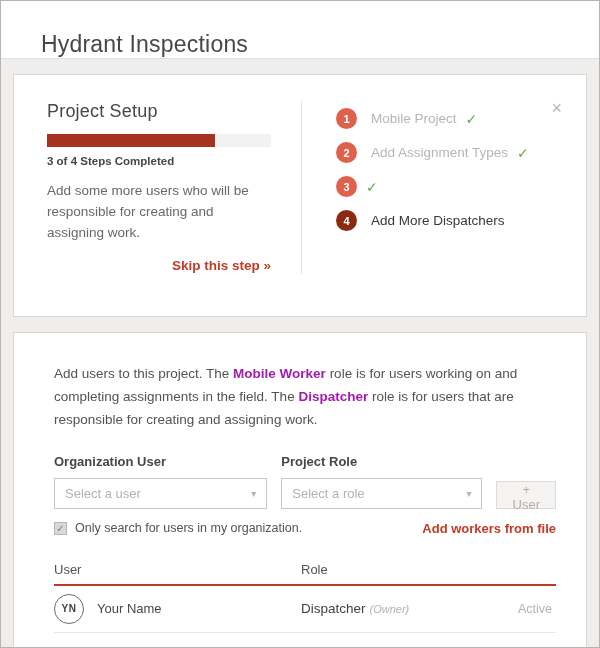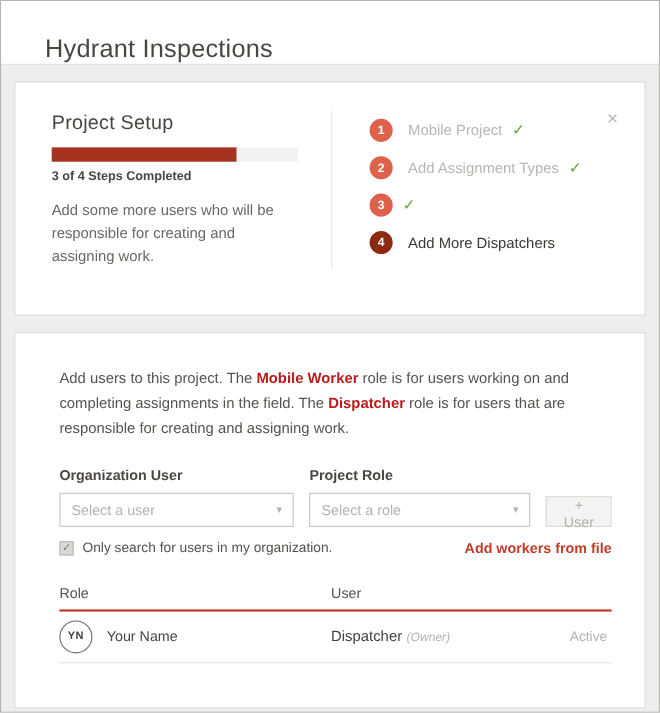--- a/index.html
+++ b/index.html
@@ -33,21 +33,21 @@
                  font-size:11px; font-weight:bold; display:flex; align-items:center; justify-content:center; flex:0 0 21px; }
   .step-row.current .step-circle { background:#8c2912; }
   .step-label { margin-left:14px; font-size:13.5px; color:#b9b5b1; }
   .step-row.current .step-label { color:#3c3834; }
   .step-check { margin-left:9px; color:#69a83f; font-size:14px; font-weight:bold; }
   .close-icon { position:absolute; top:26px; right:24px; font-size:18px; line-height:14px; color:#b9b6b2; cursor:pointer; }
 
   
   .users-card { padding:30px 30px 40px 30px; margin-bottom:12px; }
   .intro { font-size:13.5px; line-height:1.7; color:#56524e; max-width:510px; margin-left:10px; }
-  .intro b { color:#b91c1c;margin-top:40px; }
+  .intro b { color:#a21caf;margin-top:40px; }
   .form-row { display:flex; margin:22px 0 0 10px; }
   .form-col1 { width:246px; }
   .form-col2 { width:232px; margin-left:14px; }
   .field-label { font-size:13px; font-weight:bold; color:#4a4642; margin-bottom:9px; }
   .select-box { height:31px; border:1px solid #c9c6c3; background:#ffffff; display:flex; align-items:center;
                 justify-content:space-between; padding:0 10px; cursor:pointer; }
   .select-placeholder { font-size:13px; color:#b5b2ae; }
   .select-caret { font-size:10px; color:#b5b2ae; }
   .add-user-btn { margin-left:14px; align-self:flex-end; height:28px; padding:0 12px; background:#f4f3f1;
                   border:1px solid #dddbd8; color:#b3b0ac; font-size:13px; cursor:pointer;
@@ -84,20 +84,23 @@
   </div>
 
   <div class="card setup-card">
     <div class="setup-left">
       <h2 class="setup-title">Project Setup</h2>
       <div class="progress-track">
         <div class="progress-fill" id="progress-fill" style="width: 75%;"></div>
       </div>
       <div class="progress-label">3 of 4 Steps Completed</div>
       <p class="setup-desc">Add some more users who will be responsible for creating and assigning work.</p>
+      <div class="skip-row">
+        <a class="skip-link">Skip this step »</a>
+      </div>
     </div>
     <div class="setup-right">
       <div class="step-row">
         <div class="step-circle">1</div>
         <div class="step-label">Mobile Project</div>
         <div class="step-check">✓</div>
       </div>
       <div class="step-row">
         <div class="step-circle">2</div>
         <div class="step-label">Add Assignment Types</div>
@@ -139,22 +142,22 @@
     <div class="options-row">
       <div class="checkbox-wrap">
         <div class="checkbox">✓</div>
         <div class="checkbox-label">Only search for users in my organization.</div>
       </div>
       <a class="file-link">Add workers from file</a>
     </div>
 
     <div class="user-table">
       <div class="t-head">
+        <div class="cell">User</div>
         <div class="cell">Role</div>
-        <div class="cell">User</div>
         <div class="cell"></div>
       </div>
       <div class="t-row">
         <div class="user-cell">
           <div class="avatar">YN</div>
           <div class="user-name">Your Name</div>
         </div>
         <div class="role-cell"><span>Dispatcher</span><span class="role-note">(Owner)</span></div>
         <div class="status-text">Active</div>
       </div>

